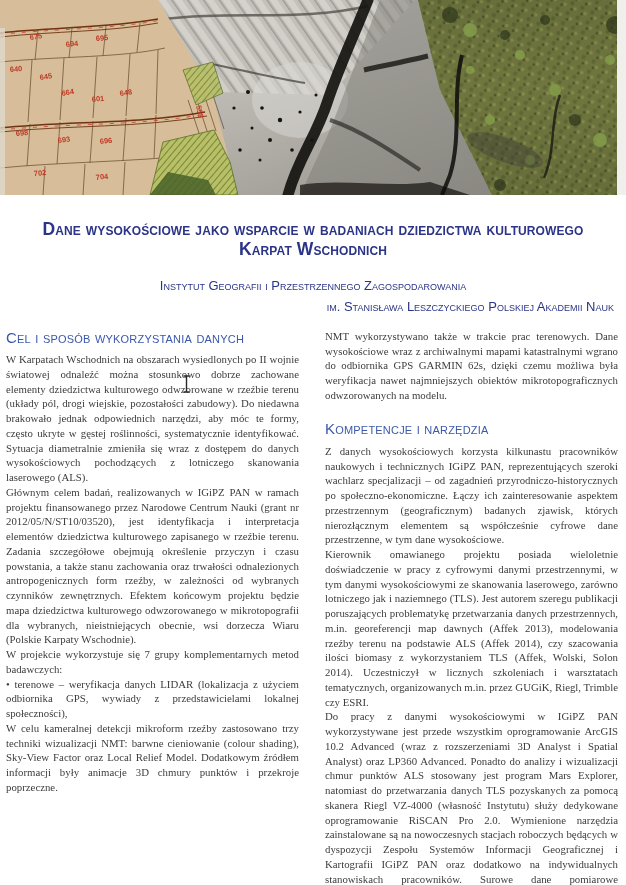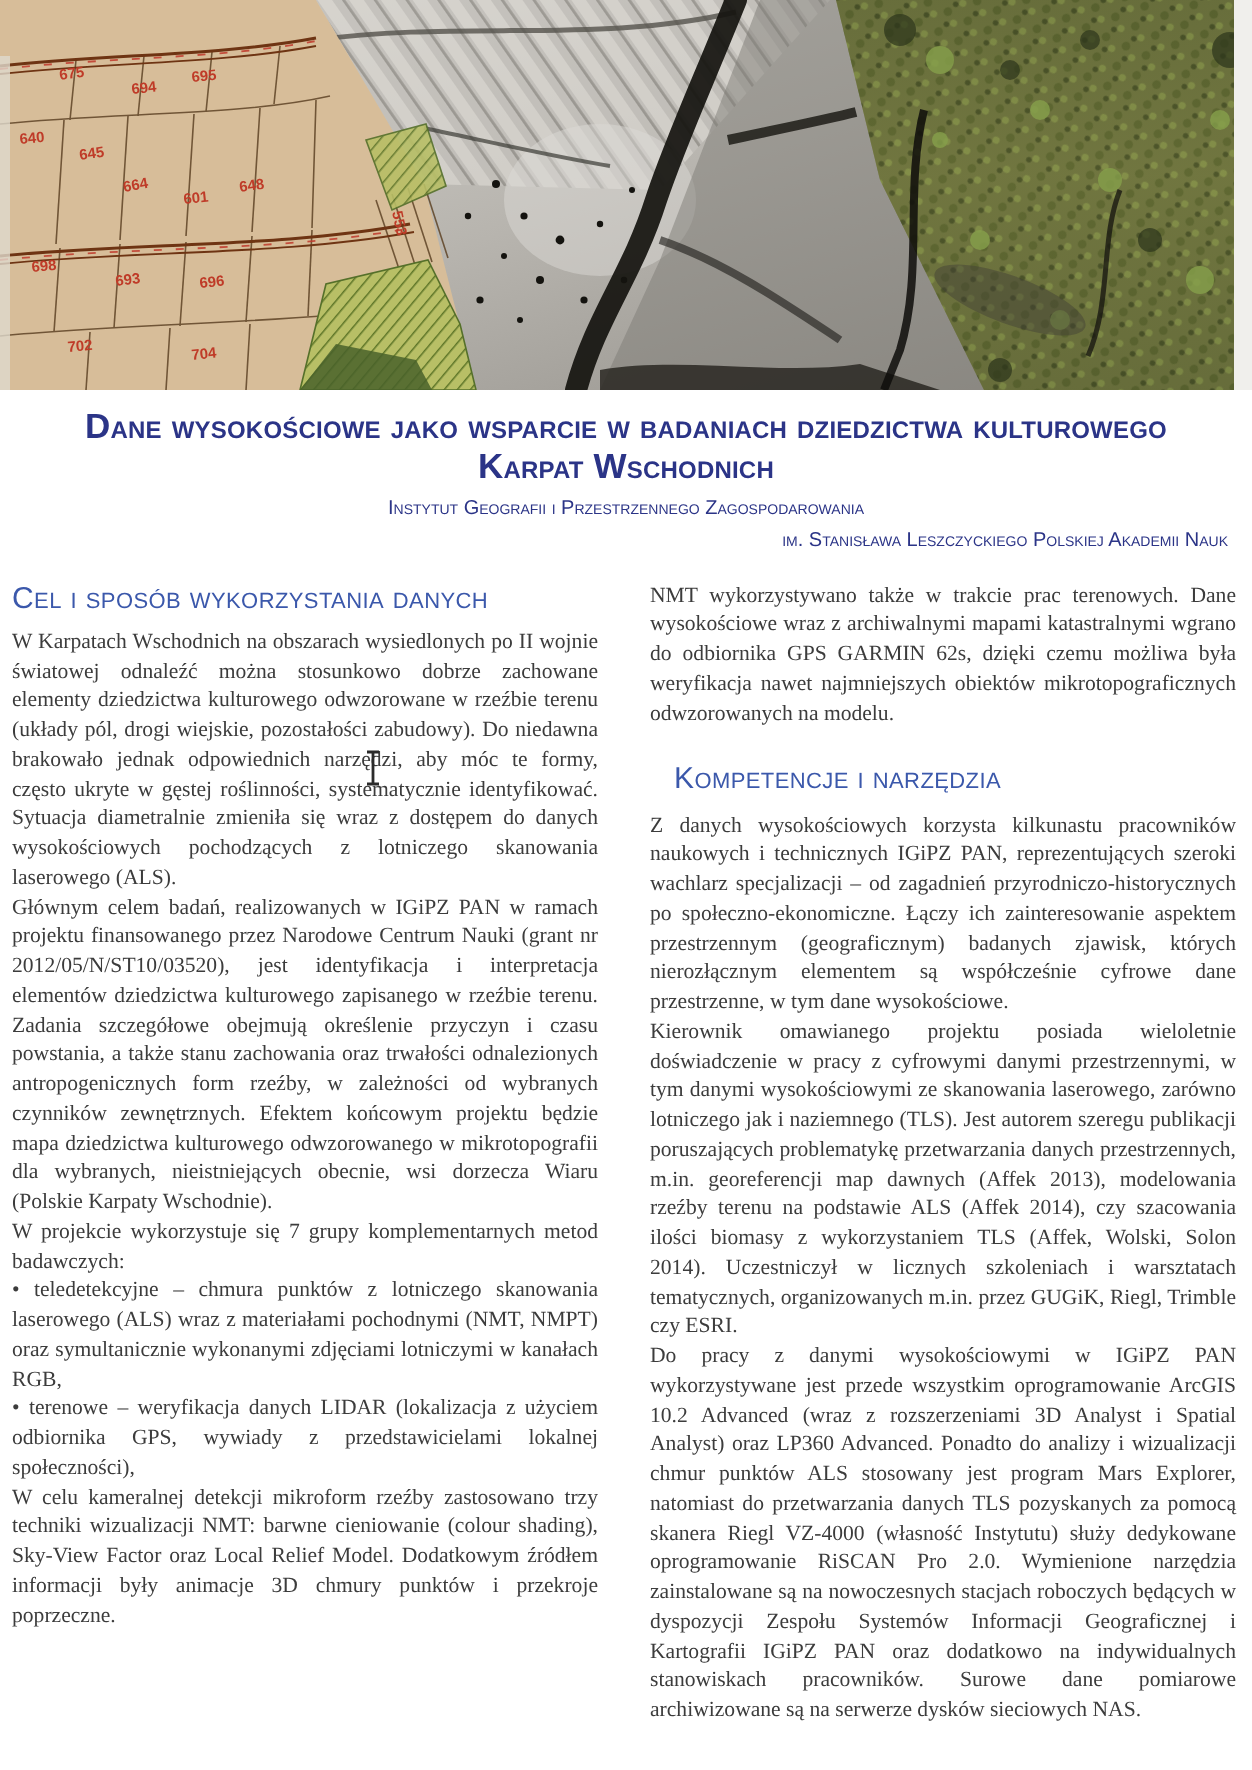--- a/index.html
+++ b/index.html
@@ -4,35 +4,35 @@
 <style>
   html,body{margin:0;padding:0;}
   body{
     width:626px;height:885px;overflow:hidden;background:#ffffff;
     font-family:"Liberation Sans", sans-serif;color:#3c3c3c;
   }
   .page{position:relative;width:626px;height:885px;}
   .header-svg{display:block;width:626px;height:195px;}
   .title-block{text-align:center;padding:8px 12px 4px;}
   .main-title{
-    margin:0 auto;max-width:596px;
+    margin:16px auto;max-width:596px;
     font-variant:small-caps;font-weight:600;letter-spacing:.1px;
     font-size:17.5px;line-height:1.16;color:#2b3487;
   }
   .subtitle{
-    font-variant:small-caps;font-size:10px;line-height:1.55;
+    font-variant:small-caps;font-size:13px;line-height:1.55;
     color:#2b3487;margin-top:3px;font-weight:500;
   }
   .cols{display:flex;gap:26px;padding:8px 8px 0 6px;}
   .col{flex:1;min-width:0;}
   .section-heading{
     margin:0 0 6px 0;font-variant:small-caps;font-weight:400;
     font-size:15px;letter-spacing:.2px;color:#3b58ab;line-height:1.15;
   }
-  .right .section-heading{margin:17px 0 7px 12px;}
+  .right .section-heading{margin:17px 0 7px 0;}
   p.body{
     margin:0;font-size:10.8px;line-height:14.75px;text-align:justify;
     color:#3c3c3c;hyphens:auto;font-family:Liberation Serif, serif;-webkit-hyphens:auto;
   }
   .text-cursor{position:absolute;left:182px;top:375px;width:9px;height:18px;}
   .map-num{font-size:7.5px;font-weight:bold;fill:#bf3b28;font-family:"Liberation Sans",sans-serif;}
 </style>
 </head>
 <body>
 
@@ -189,21 +189,20 @@
     <div class="subtitle" style="margin-top:1px;text-align:right;">im. Stanisława Leszczyckiego Polskiej Akademii Nauk</div>
   </div>
 
   <div class="cols">
 
     <div class="col">
       <h2 class="section-heading">Cel i sposób wykorzystania danych</h2>
       <p class="body">W Karpatach Wschodnich na obszarach wysiedlonych po II wojnie światowej odnaleźć można stosunkowo dobrze zachowane elementy dziedzictwa kulturowego odwzorowane w rzeźbie terenu (układy pól, drogi wiejskie, pozostałości zabudowy). Do niedawna brakowało jednak odpowiednich narzędzi, aby móc te formy, często ukryte w gęstej roślinności, systematycznie identyfikować. Sytuacja diametralnie zmieniła się wraz z dostępem do danych wysokościowych pochodzących z lotniczego skanowania laserowego (ALS).</p>
       <p class="body">Głównym celem badań, realizowanych w IGiPZ PAN w ramach projektu finansowanego przez Narodowe Centrum Nauki (grant nr 2012/05/N/ST10/03520), jest identyfikacja i interpretacja elementów dziedzictwa kulturowego zapisanego w rzeźbie terenu. Zadania szczegółowe obejmują określenie przyczyn i czasu powstania, a także stanu zachowania oraz trwałości odnalezionych antropogenicznych form rzeźby, w zależności od wybranych czynników zewnętrznych. Efektem końcowym projektu będzie mapa dziedzictwa kulturowego odwzorowanego w mikrotopografii dla wybranych, nieistniejących obecnie, wsi dorzecza Wiaru (Polskie Karpaty Wschodnie).</p>
       <p class="body">W projekcie wykorzystuje się 7 grupy komplementarnych metod badawczych:</p>
-      <p class="body">• teledetekcyjne – chmura punktów z lotniczego skanowania laserowego (ALS) wraz z materiałami pochodnymi (NMT, NMPT) oraz symultanicznie wykonanymi zdjęciami lotniczymi w kanałach RGB,</p>
       <p class="body">• terenowe – weryfikacja danych LIDAR (lokalizacja z użyciem odbiornika GPS, wywiady z przedstawicielami lokalnej społeczności),</p>
       <p class="body">W celu kameralnej detekcji mikroform rzeźby zastosowano trzy techniki wizualizacji NMT: barwne cieniowanie (colour shading), Sky-View Factor oraz Local Relief Model. Dodatkowym źródłem informacji były animacje 3D chmury punktów i przekroje poprzeczne.</p>
     </div>
 
     <div class="col right">
       <p class="body">NMT wykorzystywano także w trakcie prac terenowych. Dane wysokościowe wraz z archiwalnymi mapami katastralnymi wgrano do odbiornika GPS GARMIN 62s, dzięki czemu możliwa była weryfikacja nawet najmniejszych obiektów mikrotopograficznych odwzorowanych na modelu.</p>
       <h2 class="section-heading">Kompetencje i narzędzia</h2>
       <p class="body">Z danych wysokościowych korzysta kilkunastu pracowników naukowych i technicznych IGiPZ PAN, reprezentujących szeroki wachlarz specjalizacji – od zagadnień przyrodniczo-historycznych po społeczno-ekonomiczne. Łączy ich zainteresowanie aspektem przestrzennym (geograficznym) badanych zjawisk, których nierozłącznym elementem są współcześnie cyfrowe dane przestrzenne, w tym dane wysokościowe.</p>
       <p class="body">Kierownik omawianego projektu posiada wieloletnie doświadczenie w pracy z cyfrowymi danymi przestrzennymi, w tym danymi wysokościowymi ze skanowania laserowego, zarówno lotniczego jak i naziemnego (TLS). Jest autorem szeregu publikacji poruszających problematykę przetwarzania danych przestrzennych, m.in. georeferencji map dawnych (Affek 2013), modelowania rzeźby terenu na podstawie ALS (Affek 2014), czy szacowania ilości biomasy z wykorzystaniem TLS (Affek, Wolski, Solon 2014). Uczestniczył w licznych szkoleniach i warsztatach tematycznych, organizowanych m.in. przez GUGiK, Riegl, Trimble czy ESRI.</p>
       <p class="body">Do pracy z danymi wysokościowymi w IGiPZ PAN wykorzystywane jest przede wszystkim oprogramowanie ArcGIS 10.2 Advanced (wraz z rozszerzeniami 3D Analyst i Spatial Analyst) oraz LP360 Advanced. Ponadto do analizy i wizualizacji chmur punktów ALS stosowany jest program Mars Explorer, natomiast do przetwarzania danych TLS pozyskanych za pomocą skanera Riegl VZ-4000 (własność Instytutu) służy dedykowane oprogramowanie RiSCAN Pro 2.0. Wymienione narzędzia zainstalowane są na nowoczesnych stacjach roboczych będących w dyspozycji Zespołu Systemów Informacji Geograficznej i Kartografii IGiPZ PAN oraz dodatkowo na indywidualnych stanowiskach pracowników. Surowe dane pomiarowe archiwizowane są na serwerze dysków sieciowych NAS.</p>

